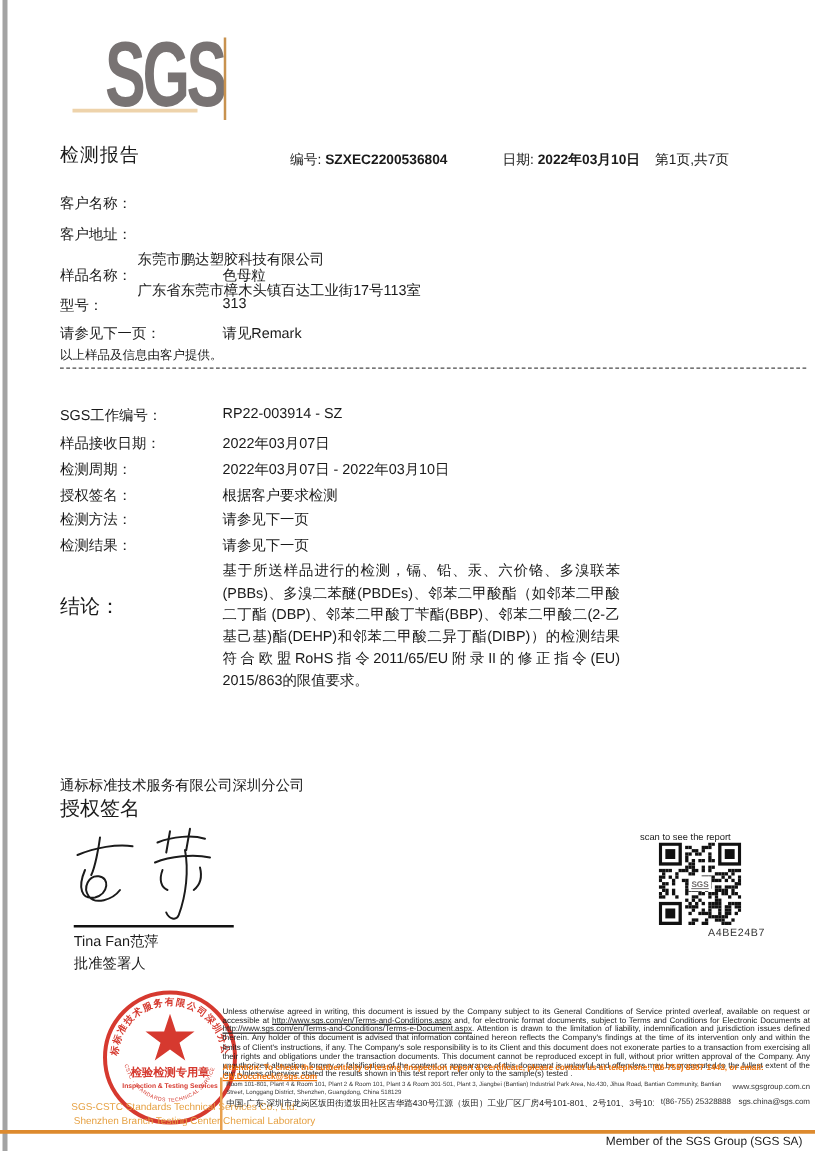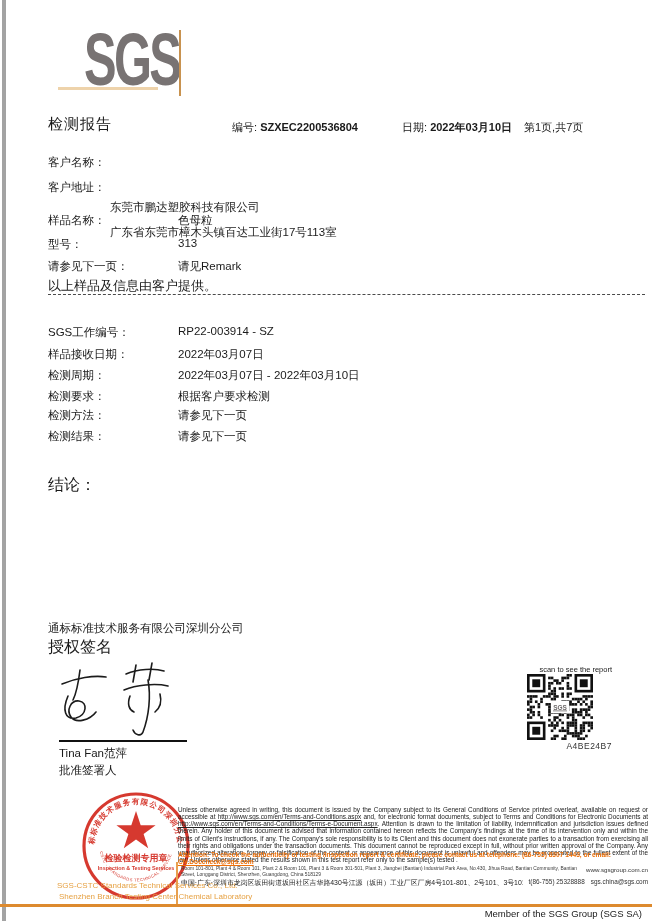--- a/index.html
+++ b/index.html
@@ -32,37 +32,37 @@
   .hdr b{font-weight:700;}
   .hdr-no{left:232px;}
   .hdr-date{left:402px;}
   .hdr-page{left:524px;}
 
   
   .row{position:absolute;left:48px;font-size:11.5px;white-space:nowrap;}
   .row .lbl{display:inline-block;}
   .val-a{position:absolute;left:62px;top:0;white-space:nowrap;margin-top:45px;}
   .val-b{position:absolute;left:130px;top:0;white-space:nowrap;text-align:right;}
-  .note{position:absolute;left:48px;font-size:13px;}
+  .note{position:absolute;left:48px;font-size:10px;}
   .sep-dashed{position:absolute;left:48px;top:294px;width:597px;border-top:1.5px dashed #4a4a4a;}
 
   .conclusion-lbl{position:absolute;left:48px;top:475px;font-size:16px;}
   .conclusion-text{position:absolute;left:178px;top:449px;width:318px;
                    font-size:11.5px;line-height:17.6px;text-align:justify;}
 
   
   .sig-company{position:absolute;left:48px;top:621px;font-size:11.5px;}
   .sig-auth{position:absolute;left:48px;top:637px;font-size:16px;font-family:Liberation Mono, monospace;}
   .sig-svg{position:absolute;left:52px;top:660px;}
   .sig-underline{position:absolute;left:59px;top:740px;width:128px;height:1.5px;background:#111;}
   .sig-name{position:absolute;left:59px;top:746px;font-size:11.5px;}
   .sig-title{position:absolute;left:59px;top:763px;font-size:11.5px;}
 
   
-  .qr-caption{position:absolute;left:512px;top:665px;width:100px;text-align:right;font-size:7.5px;color:#222;}
+  .qr-caption{position:absolute;left:512px;top:665px;width:100px;text-align:left;font-size:7.5px;color:#222;}
   .qr-svg{position:absolute;left:527px;top:674px;}
   .qr-code{position:absolute;left:512px;top:741px;width:100px;text-align:right;font-size:8.5px;color:#333;letter-spacing:0.5px;}
 
   
   .stamp-svg{position:absolute;left:79px;top:789px;opacity:0.93;}
   .co-en-1{position:absolute;left:57px;top:881px;font-size:8px;color:#e6a143;white-space:nowrap;}
   .co-en-2{position:absolute;left:59px;top:892px;font-size:8px;color:#e6a143;white-space:nowrap;}
 
   .disclaimer{position:absolute;left:178px;top:806px;width:470px;
               font-size:6.4px;line-height:7.15px;text-align:justify;color:#222;}
@@ -135,33 +135,34 @@
   </div>
   <div class="row" style="top:347px">
     <span class="lbl">样品接收日期：</span>
     <span class="val-b">2022年03月07日</span>
   </div>
   <div class="row" style="top:368px">
     <span class="lbl">检测周期：</span>
     <span class="val-b">2022年03月07日 - 2022年03月10日</span>
   </div>
   <div class="row" style="top:389px">
-    <span class="lbl">检测要求：</span>
+    <span class="lbl">授权签名：</span>
     <span class="val-b">根据客户要求检测</span>
   </div>
   <div class="row" style="top:408px">
     <span class="lbl">检测方法：</span>
     <span class="val-b">请参见下一页</span>
   </div>
   <div class="row" style="top:429px">
     <span class="lbl">检测结果：</span>
     <span class="val-b">请参见下一页</span>
   </div>
 
   <div class="conclusion-lbl">结论：</div>
+  <div class="conclusion-text">基于所送样品进行的检测，镉、铅、汞、六价铬、多溴联苯(PBBs)、多溴二苯醚(PBDEs)、邻苯二甲酸酯（如邻苯二甲酸二丁酯 (DBP)、邻苯二甲酸丁苄酯(BBP)、邻苯二甲酸二(2-乙基己基)酯(DEHP)和邻苯二甲酸二异丁酯(DIBP)）的检测结果符合欧盟RoHS指令2011/65/EU附录II的修正指令(EU) 2015/863的限值要求。</div>
 
   <div class="sig-company">通标标准技术服务有限公司深圳分公司</div>
   <div class="sig-auth">授权签名</div>
 
   <svg class="sig-svg" width="150" height="80" viewBox="0 0 150 80">
     <g fill="none" stroke="#1b1b1b" stroke-width="1.6" stroke-linecap="round">
       <path d="M10,24 C24,18 42,15 54,17"></path>
       <path d="M28,10 C27,18 24,34 21,40"></path>
       <path d="M16,36 C10,50 13,60 24,58 C35,55 36,42 27,41 C19,40 14,50 19,57 C24,64 38,60 44,52"></path>
       <path d="M74,14 C86,9 102,8 112,11"></path>

